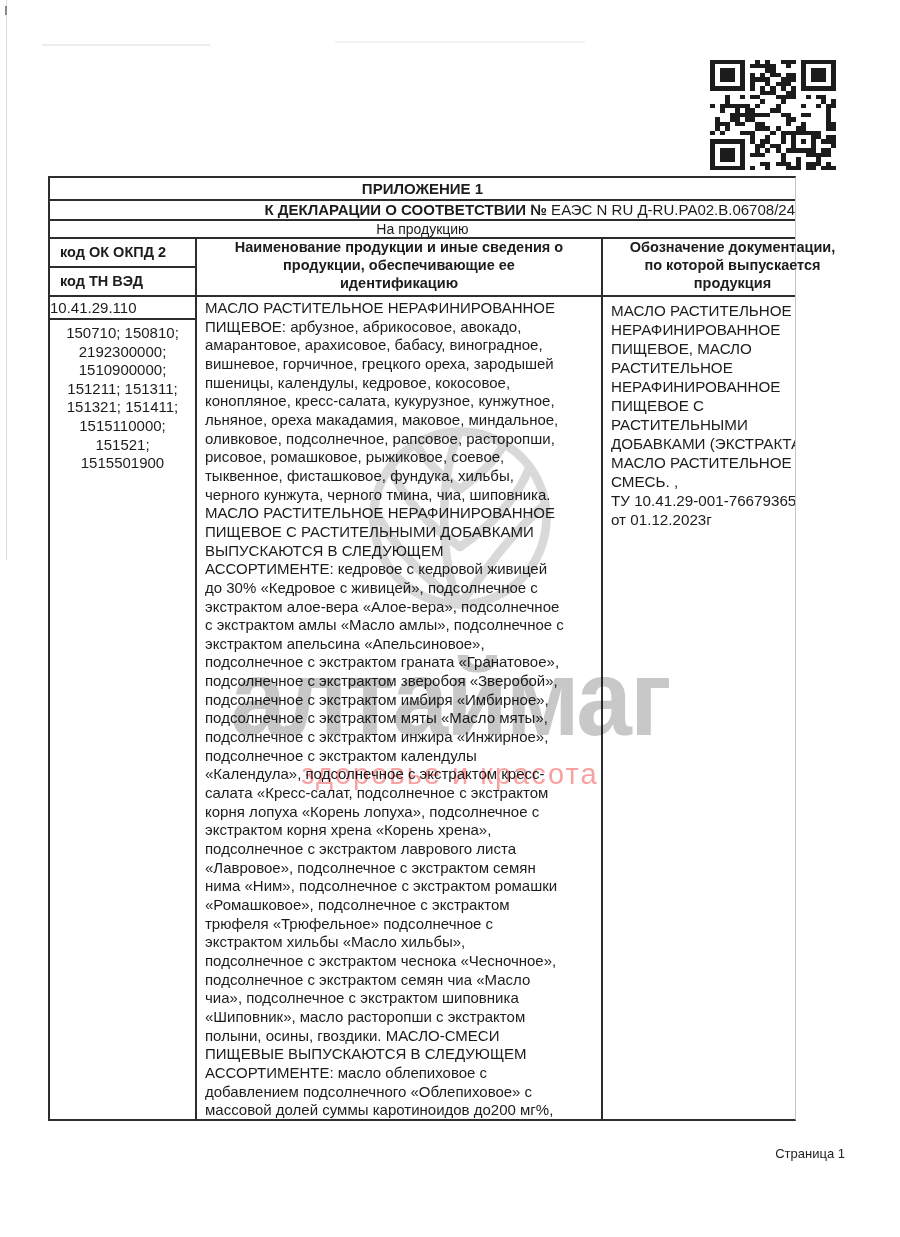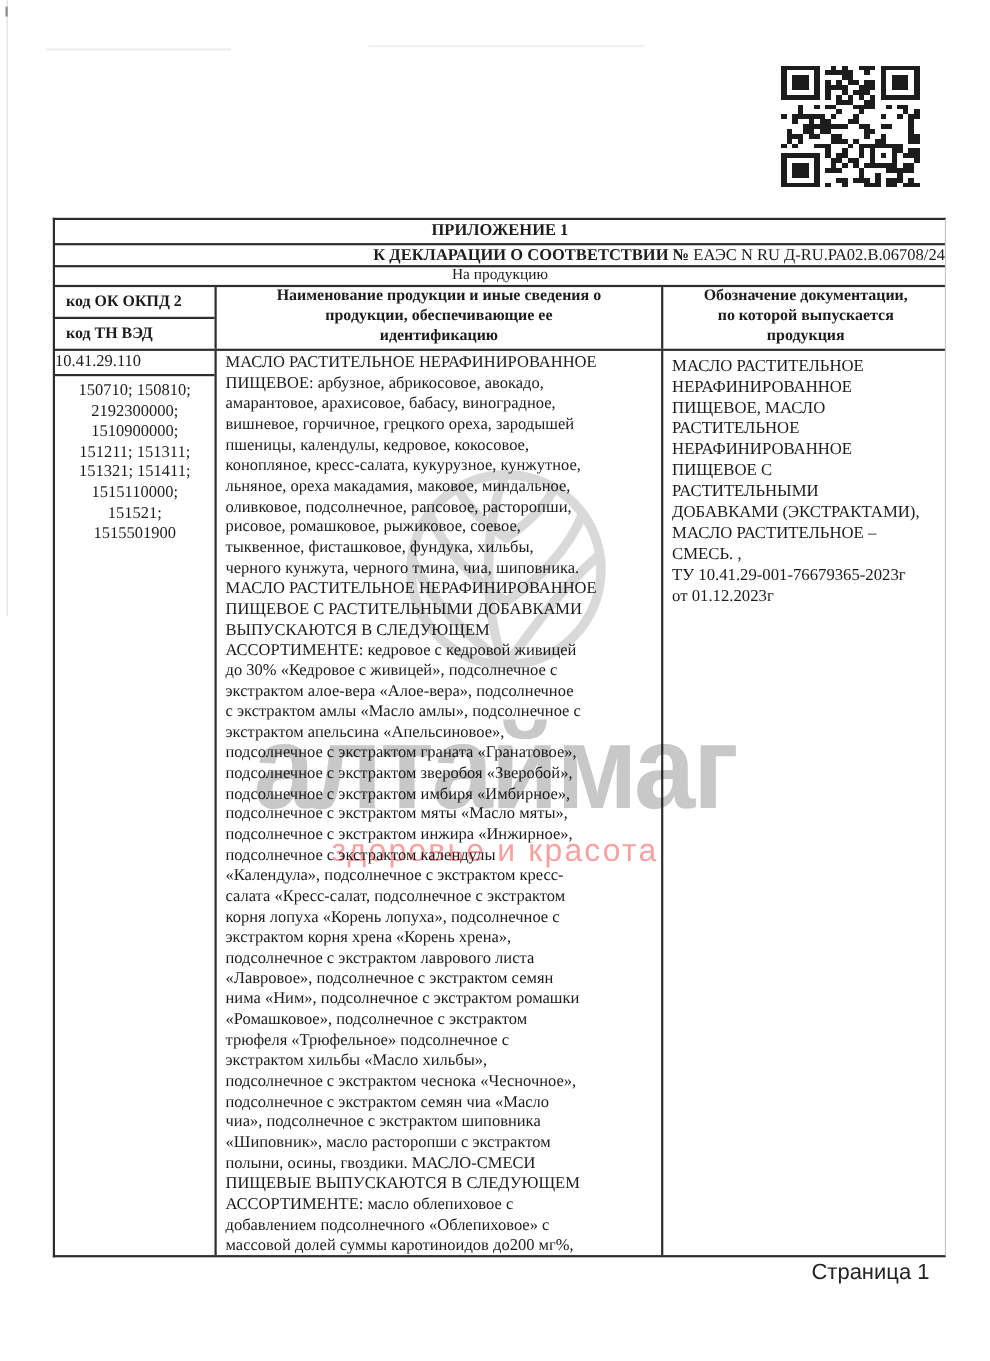--- a/index.html
+++ b/index.html
@@ -10,24 +10,23 @@
   
   .edge-left{position:absolute;left:6px;top:0;width:1px;height:560px;background:#dcdcdc;}
   .corner-mark{position:absolute;left:5px;top:6px;width:2px;height:9px;background:#8a8a8a;}
   .smudge1{position:absolute;left:42px;top:44px;width:168px;height:2px;background:#ededed;}
   .smudge2{position:absolute;left:335px;top:41px;width:250px;height:2px;background:#f2f2f2;}
   
   .qr{position:absolute;left:706px;top:56px;width:134px;height:118px;}
   .qr svg{display:block;width:100%;height:100%;}
   
   .tbl{
-    position:absolute;left:48px;top:198px;width:812px;box-sizing:border-box;
+    position:absolute;left:48px;top:176px;width:748px;box-sizing:border-box;
     border-top:2px solid #2d2d2d;border-left:2px solid #2d2d2d;border-bottom:2px solid #2d2d2d;
     border-right:1px solid #c4c4c4;
-    font-family:Liberation Serif, serif;
   }
   .tbl *{box-sizing:border-box;}
   .row-title{height:23px;border-bottom:2px solid #2d2d2d;text-align:center;
     font-weight:bold;font-size:15px;line-height:21px;}
   .row-decl{height:20px;border-bottom:2px solid #2d2d2d;text-align:right;
     font-size:15px;line-height:18px;}
   .row-decl .b{font-weight:bold;}
   .row-for{height:18px;border-bottom:2px solid #2d2d2d;text-align:center;
     font-size:14px;line-height:16px;}
   .grid{display:grid;grid-template-columns:147px 406px 259px;}
@@ -49,21 +48,21 @@
   
   .wm{position:absolute;left:0;top:0;width:900px;height:1237px;pointer-events:none;
     mix-blend-mode:multiply;z-index:5;}
   .wm-logo{position:absolute;left:364px;top:422px;width:192px;height:192px;opacity:.38;}
   .wm-word{position:absolute;left:150px;top:636px;width:600px;text-align:center;
     font-size:100px;font-weight:bold;letter-spacing:-2px;color:#9c9c9c;opacity:.55;
     transform:scaleY(1.08);transform-origin:top;}
   .wm-sub{position:absolute;left:250px;top:758px;width:400px;text-align:center;
     font-size:29px;color:#9c9c9c;opacity:.5;letter-spacing:2px;}
   
-  .pagenum{position:absolute;right:55px;top:1146px;font-size:20px;color:#222;}
+  .pagenum{position:absolute;right:55px;top:1146px;font-size:13px;color:#222;}
 </style>
 </head>
 <body>
 
 <div class="page">
 
   <div class="edge-left"></div>
   <div class="corner-mark"></div>
   <div class="smudge1"></div>
   <div class="smudge2"></div>

